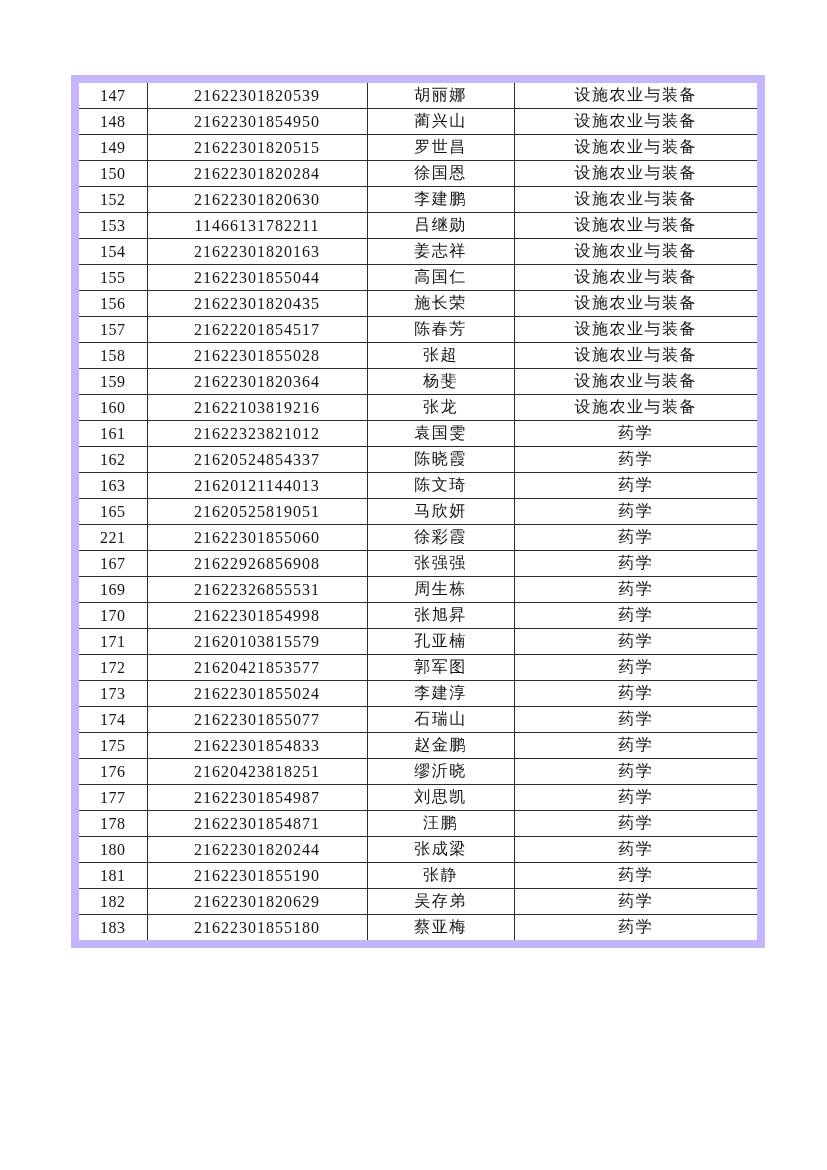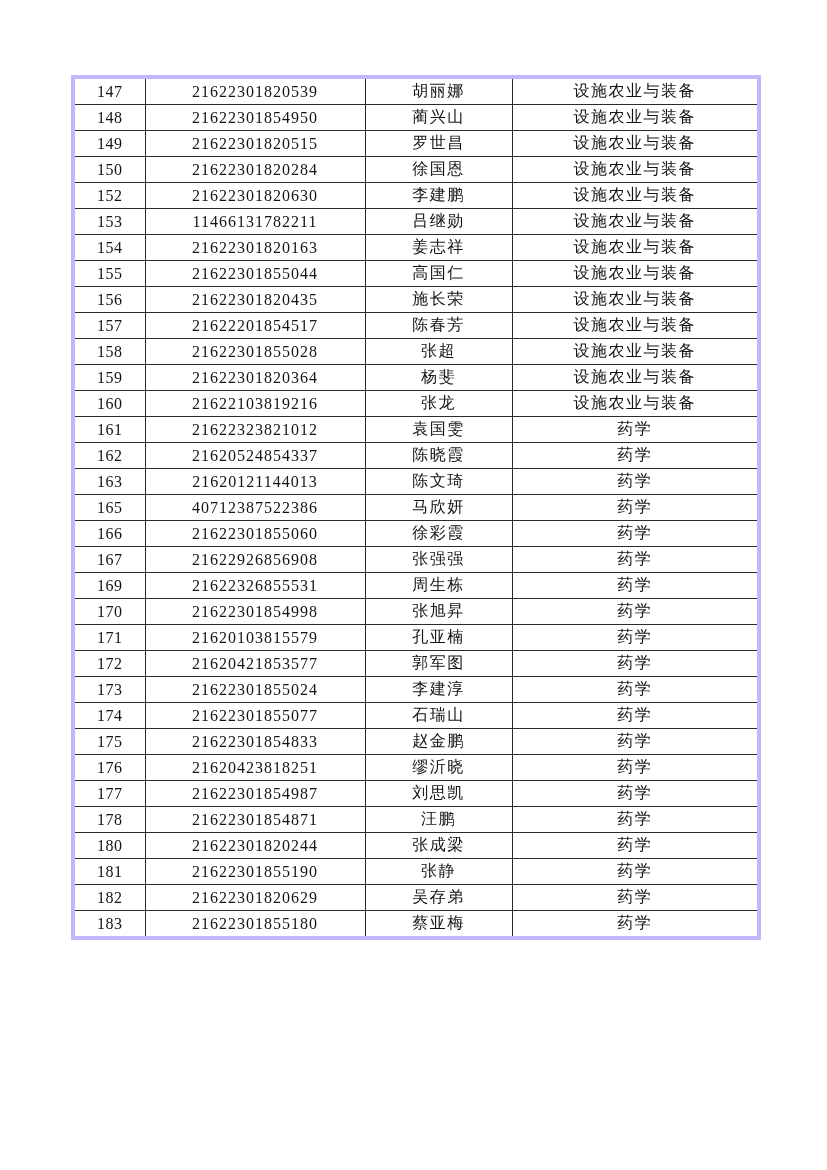--- a/index.html
+++ b/index.html
@@ -15,21 +15,21 @@
     font-family: "Liberation Serif", "DejaVu Serif", serif;
     overflow: hidden;
   }
   table.roster {
     position: absolute;
     left: 71px;
     top: 75px;
     width: 686px;
     border-collapse: collapse;
     table-layout: fixed;
-    border: 4px solid #c4b5fd;
+    border: 8px solid #c4b5fd;
   }
   table.roster td {
     border: 1px solid #2b2b2b;
     height: 25px;
     text-align: center;
     vertical-align: middle;
     font-size: 16px;
     letter-spacing: 1.5px;
     color: #141414;
     padding: 0;
@@ -142,26 +142,26 @@
           <td class="c-major">药学</td>
         </tr>
         <tr>
           <td class="c-no">163</td>
           <td class="c-id">21620121144013</td>
           <td class="c-name">陈文琦</td>
           <td class="c-major">药学</td>
         </tr>
         <tr>
           <td class="c-no">165</td>
-          <td class="c-id">40712387522386</td>
+          <td class="c-id">21620525819051</td>
           <td class="c-name">马欣妍</td>
           <td class="c-major">药学</td>
         </tr>
         <tr>
-          <td class="c-no">166</td>
+          <td class="c-no">221</td>
           <td class="c-id">21622301855060</td>
           <td class="c-name">徐彩霞</td>
           <td class="c-major">药学</td>
         </tr>
         <tr>
           <td class="c-no">167</td>
           <td class="c-id">21622926856908</td>
           <td class="c-name">张强强</td>
           <td class="c-major">药学</td>
         </tr>

